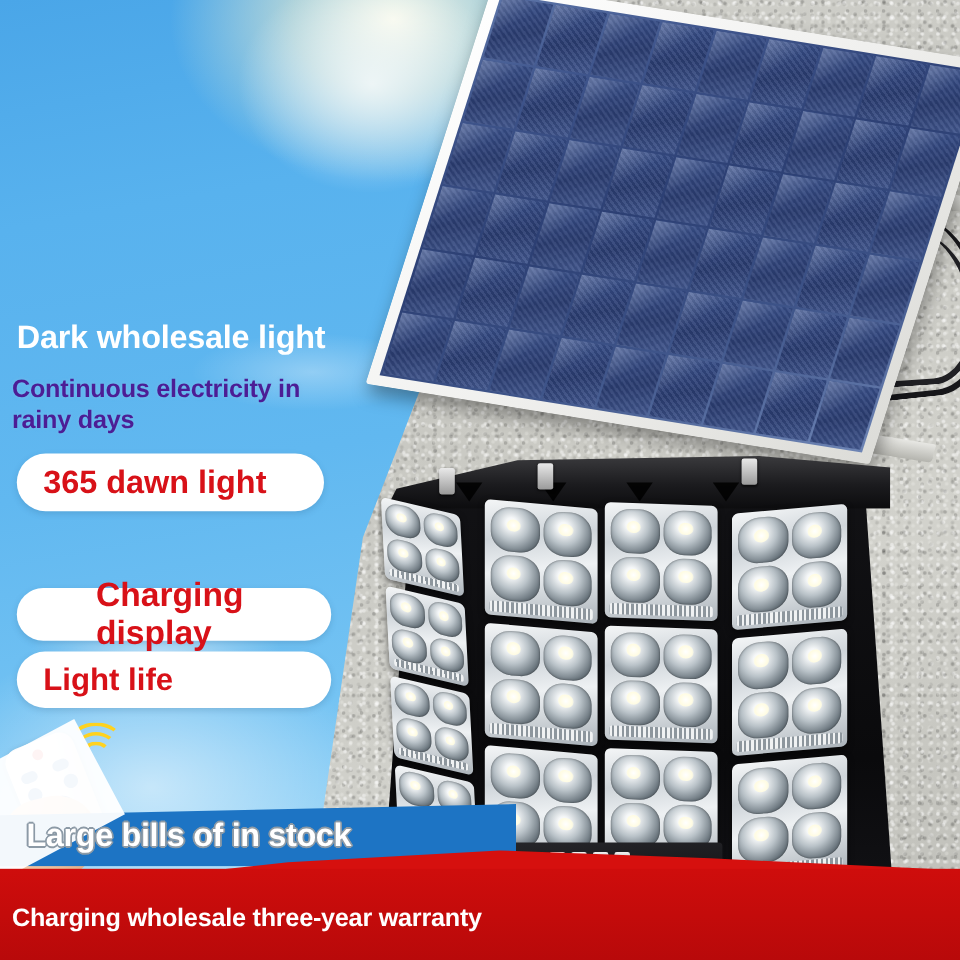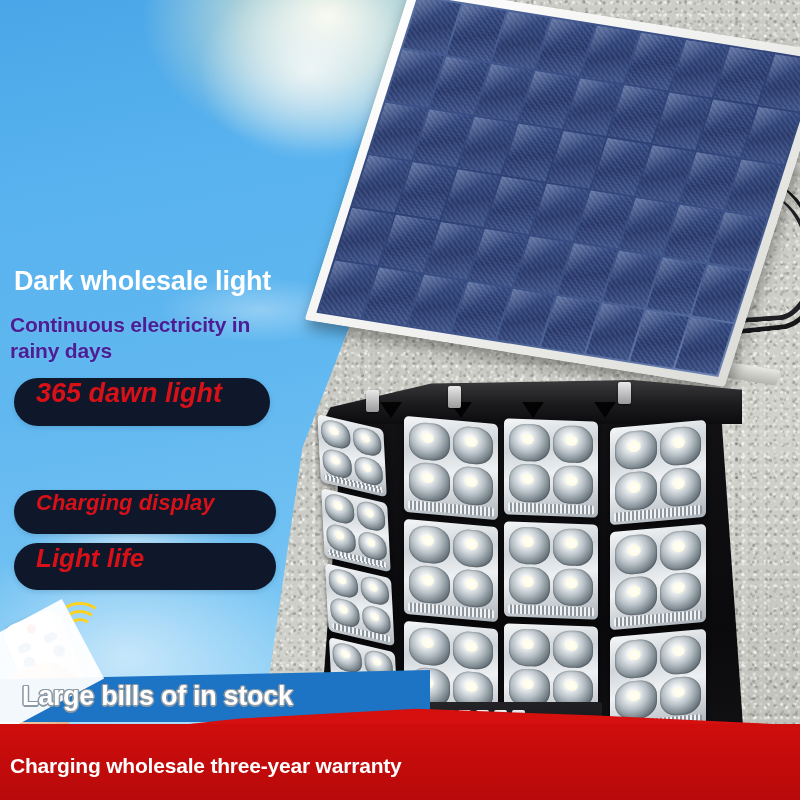--- a/index.html
+++ b/index.html
@@ -50,29 +50,29 @@
        2px 0 0 #fde2d8,-2px 0 0 #fde2d8,0 2px 0 #fde2d8,0 -2px 0 #fde2d8,
        1.5px 1.5px 0 #fde2d8,-1.5px 1.5px 0 #fde2d8,1.5px -1.5px 0 #fde2d8,-1.5px -1.5px 0 #fde2d8;}
   .h2{position:absolute;left:12px;top:148px;width:330px;font-size:31px;line-height:1.22;
      font-weight:700;color:#ee1b16;letter-spacing:-.3px;}
   .h3{position:absolute;left:14px;top:266px;font-size:27px;font-weight:700;color:#ffffff;letter-spacing:-.2px;}
   .h4{position:absolute;left:10px;top:312px;width:290px;font-size:21px;line-height:1.24;
      font-weight:700;color:#4c1d95;letter-spacing:-.2px;
      text-shadow:0 0 3px rgba(120,190,235,.9);}
 
   
-  .pill{position:absolute;background:#0f172a;border-radius:26px;display:flex;
-     box-shadow:0 2px 5px rgba(40,90,130,.22);font-style:italic;}
+  .pill{position:absolute;background:#ffffff;border-radius:26px;display:flex;align-items:center;
+     box-shadow:0 2px 5px rgba(40,90,130,.22);}
   .pill span{color:#d81118;font-weight:700;display:block;}
   .p1{left:14px;top:378px;width:234px;height:48px;padding-left:22px;}
   .p1 span{font-size:27px;}
   .p2{left:14px;top:434px;width:246px;height:50px;padding-left:20px;}
   .p2 span{font-size:17px;line-height:1.22;}
   .p3{left:14px;top:490px;width:240px;height:44px;padding-left:22px;}
-  .p3 span{font-size:22px;}
+  .p3 span{font-size:28px;margin-left:44px;}
   .p4{left:14px;top:543px;width:240px;height:47px;padding-left:22px;}
   .p4 span{font-size:26px;}
 
   
   .blueband{position:absolute;left:0;bottom:78px;width:430px;height:52px;background:#1d74c4;
      clip-path:polygon(0 18%,100% 0,100% 100%,0 100%);}
   .redband{position:absolute;left:0;bottom:0;width:100%;height:110px;background:#d6100e;
      clip-path:polygon(0 46%,12% 40%,30% 26%,52% 17%,74% 23%,100% 32%,100% 100%,0 100%);}
   .redband2{position:absolute;left:0;bottom:0;width:100%;height:76px;
      background:linear-gradient(180deg,#cf0d0c 0%,#b8090a 100%);}

